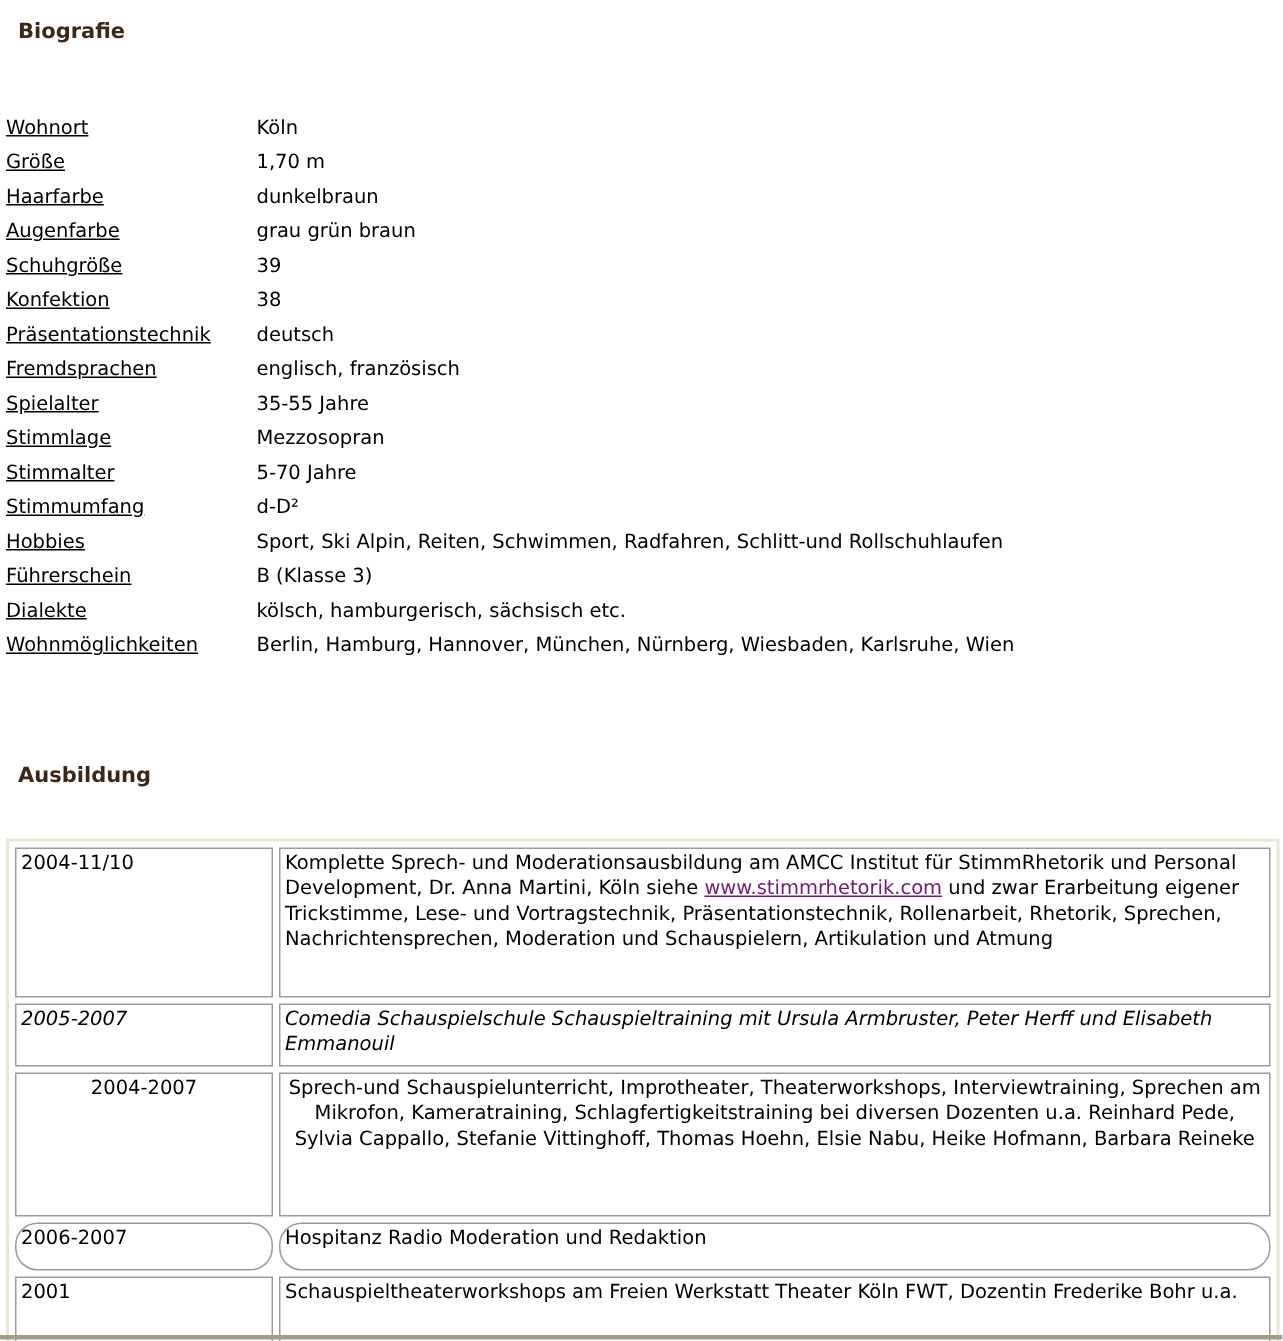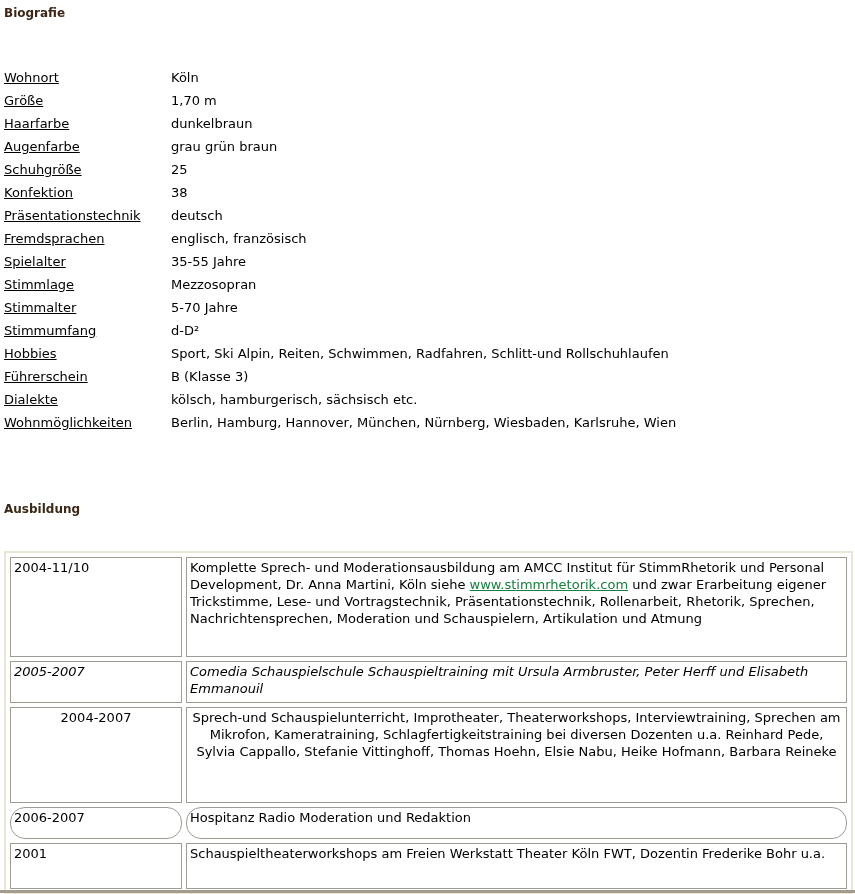--- a/index.html
+++ b/index.html
@@ -8,24 +8,24 @@
     width:855px; height:894px;
     box-sizing:border-box;
     background:#ffffff;
     font-family:"DejaVu Sans", sans-serif;
     font-size:13px;
     color:#000000;
     padding:5px 2px 0 4px;
     overflow:hidden;
   }
   .section-title {
-    font-size:12px;
+    font-size:14px;
     font-weight:bold;
     color:#3d2817;
-    margin:0;
+    margin:8px;
     line-height:17px;
   }
   .bio-grid {
     margin-top:44px;
     display:grid;
     grid-template-columns:167px 1fr;
     line-height:23px;
   }
   .bio-label { white-space:nowrap;text-decoration:underline; }
   .bio-value { white-space:nowrap; }
@@ -44,21 +44,21 @@
     vertical-align:top;
     line-height:17px;
     background:#ffffff;
   }
   td.period-cell { width:164px; }
   td.r0 { height:96px; }
   td.r1 { height:38px;font-style:italic; }
   td.r2 { height:92px;text-align:center; }
   td.r3 { height:28px;border-radius:15px; }
   td.r4 { height:42px; }
-  .cell-link { color:#15803d; text-decoration:underline; }
+  .cell-link { color:#701a75; text-decoration:underline; }
   .bottom-bar {
     position:absolute;
     left:0; right:0; bottom:1px;
     height:3px;
     background:#a39c8d;
   }
 </style>
 </head>
 <body>
 
@@ -69,21 +69,21 @@
   <div class="bio-grid">
     <div class="bio-label">Wohnort</div>
     <div class="bio-value">Köln</div>
     <div class="bio-label">Größe</div>
     <div class="bio-value">1,70 m</div>
     <div class="bio-label">Haarfarbe</div>
     <div class="bio-value">dunkelbraun</div>
     <div class="bio-label">Augenfarbe</div>
     <div class="bio-value">grau grün braun</div>
     <div class="bio-label">Schuhgröße</div>
-    <div class="bio-value">25</div>
+    <div class="bio-value">39</div>
     <div class="bio-label">Konfektion</div>
     <div class="bio-value">38</div>
     <div class="bio-label">Präsentationstechnik</div>
     <div class="bio-value">deutsch</div>
     <div class="bio-label">Fremdsprachen</div>
     <div class="bio-value">englisch, französisch</div>
     <div class="bio-label">Spielalter</div>
     <div class="bio-value">35-55 Jahre</div>
     <div class="bio-label">Stimmlage</div>
     <div class="bio-value">Mezzosopran</div>

